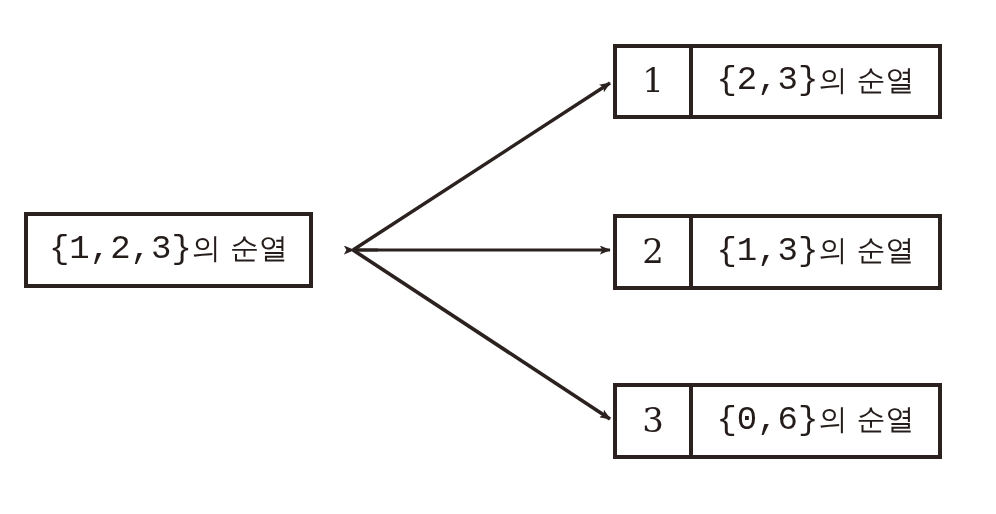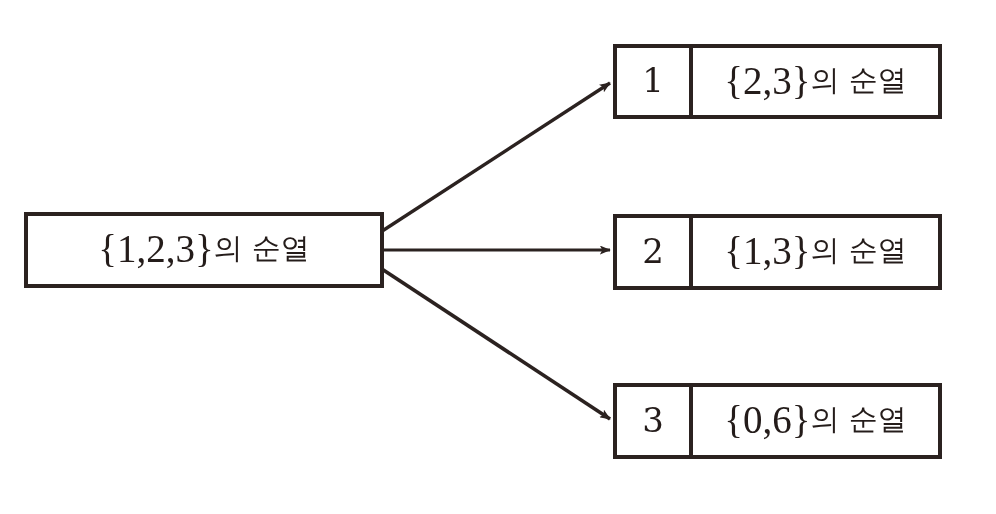--- a/index.html
+++ b/index.html
@@ -69,37 +69,37 @@
   
   .cell-label {
     flex: 1 1 auto;
     padding: 0 12px;
     color: #241c1a;
     line-height: 1;
   }
 
   
   .set-part {
-    font-family: Liberation Serif, serif;
-    font-size: 39px;
+    font-family: Liberation Mono, monospace;
+    font-size: 34px;
     letter-spacing: 0px;
     padding-bottom: 3px;
   }
   .hangul-part {
     font-family: "DejaVu Sans", sans-serif;
     font-size: 29px;
     letter-spacing: 0px;
     padding-bottom: 3px;
   }
 
   
   #node-source {
     left: 24px;
     top: 212px;
-    width: 360px;
+    width: 289px;
     height: 76px;
   }
   #node-source .cell-label {
     justify-content: center;
     padding: 0 10px;
   }
 
   #node-branch-1 {
     left: 613px;
     top: 44px;

